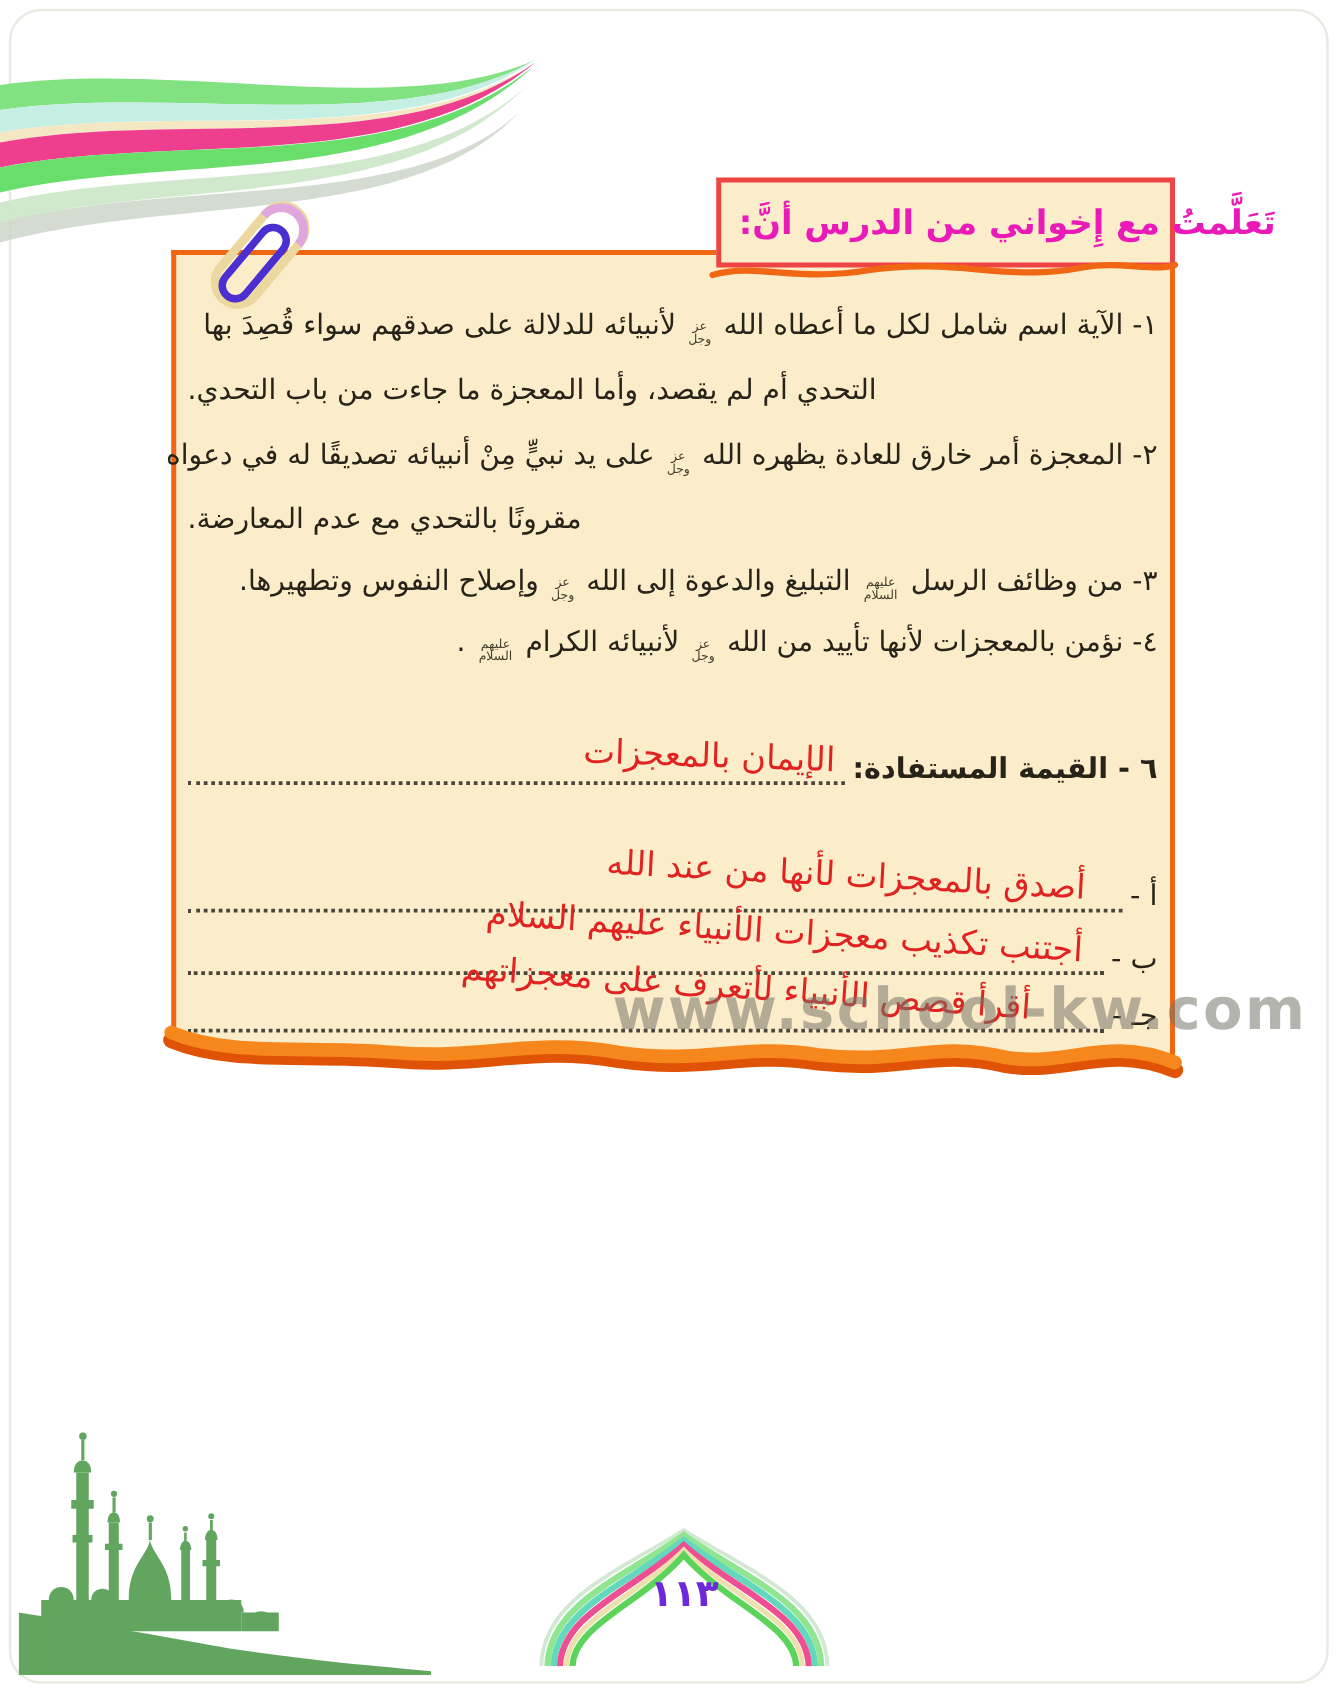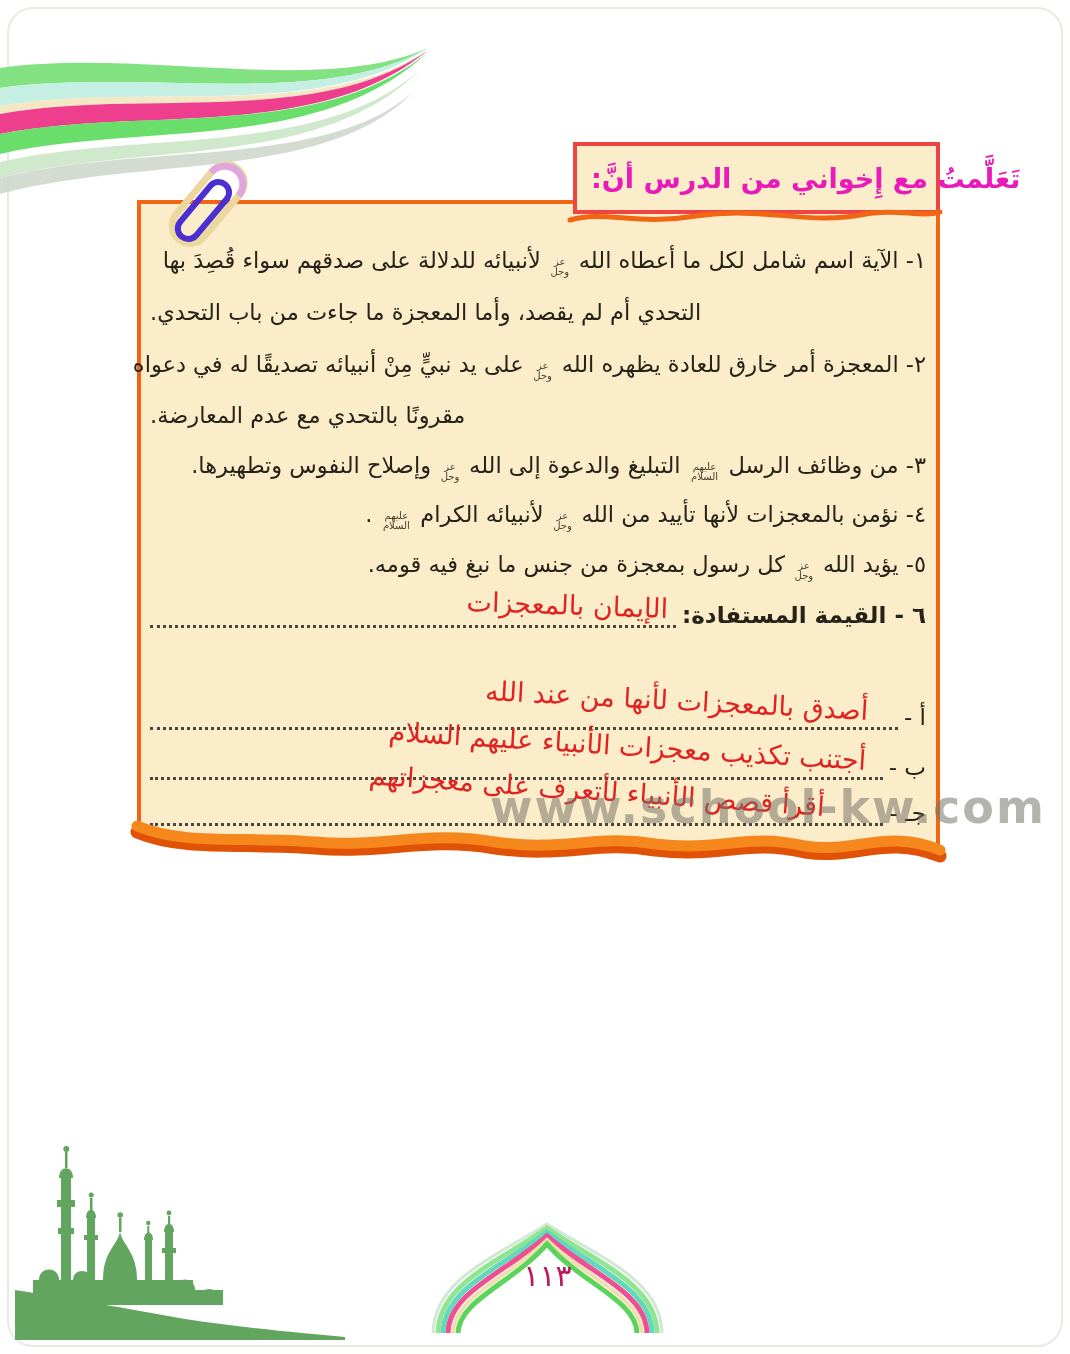--- a/index.html
+++ b/index.html
@@ -58,21 +58,21 @@
   .wm-url-big{font-size:46px; color:rgba(118,116,105,0.55); letter-spacing:2px; z-index:3; font-weight:bold;margin-top:32px;}
   .wm-url-small{font-size:21px; color:rgba(150,160,140,0.55); z-index:1; font-weight:bold;}
   .wm-site{font-size:64px; color:rgba(190,224,130,0.55); z-index:1; font-weight:bold;}
   .wm-edu{font-size:46px; color:rgba(110,205,170,0.45); z-index:1; font-weight:bold;}
   .wm-yellow{font-size:52px; color:rgba(236,214,120,0.6); z-index:1; font-weight:bold;}
   .bars{display:flex; gap:9px; align-items:flex-end; z-index:1;}
   .bars i{display:block; width:14px; border-radius:7px 7px 0 0;}
 
   .pagenum{
     position:absolute; left:500px; top:1258px; width:95px; text-align:center;
-    font-size:30px; color:#be185d; z-index:2; font-weight:normal;
+    font-size:30px; color:#6d28d9; z-index:2; font-weight:bold;
   }
 </style>
 </head>
 <body>
 
 <div class="page">
   <div class="frame"></div>
 
   <svg class="abs" style="left:0;top:30px;z-index:0;" width="450" height="190" viewBox="0 0 450 190">
     <path d="M0,38 C140,18 320,66 428,18 C320,80 140,38 0,58 Z" fill="#82e282"></path>
@@ -140,23 +140,20 @@
   <div class="line centered" style="top:398px;">مقرونًا بالتحدي مع عدم المعارضة.</div>
 
   <div class="line r" style="top:448px;">
     <span>٣- من وظائف الرسل</span><span class="orn wide">عليهم السلام</span><span>التبليغ والدعوة إلى الله</span><span class="orn">عز وجل</span><span>وإصلاح النفوس وتطهيرها.</span>
   </div>
 
   <div class="line r" style="top:497px;">
     <span>٤- نؤمن بالمعجزات لأنها تأييد من الله</span><span class="orn">عز وجل</span><span>لأنبيائه الكرام</span><span class="orn wide">عليهم السلام</span><span>.</span>
   </div>
 
-  <div class="line r" style="top:547px;">
-    <span>٥- يؤيد الله</span><span class="orn">عز وجل</span><span>كل رسول بمعجزة من جنس ما نبغ فيه قومه.</span>
-  </div>
 
   <div class="answer-row" style="top:588px; height:40px;">
     <span class="lbl bold">٦ - القيمة المستفادة:</span>
     <span class="dotline">
       <span class="hand" style="right:8px; transform:rotate(2deg);">الإيمان بالمعجزات</span>
     </span>
   </div>
 
 
   <div class="answer-row" style="top:690px; height:40px;">

